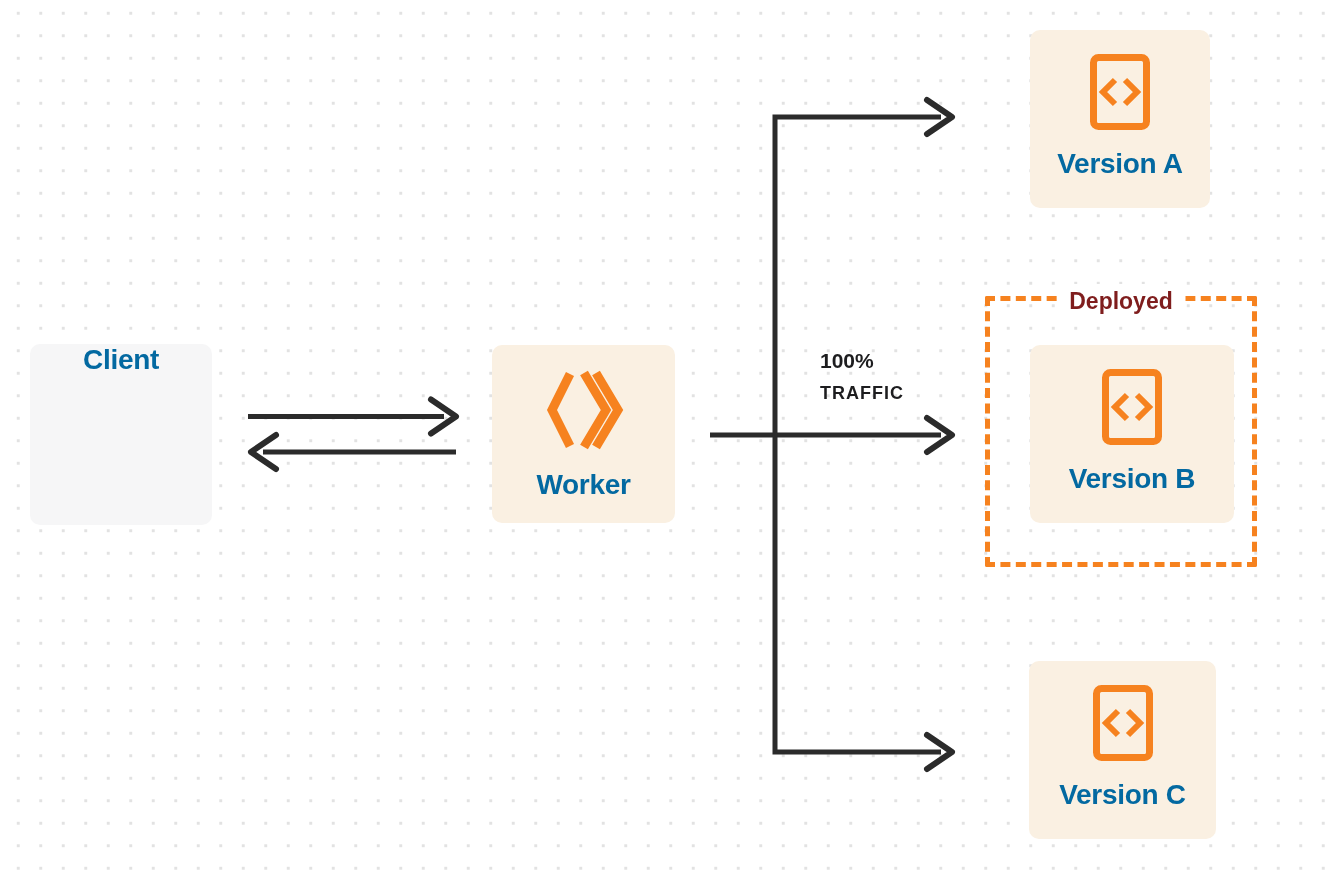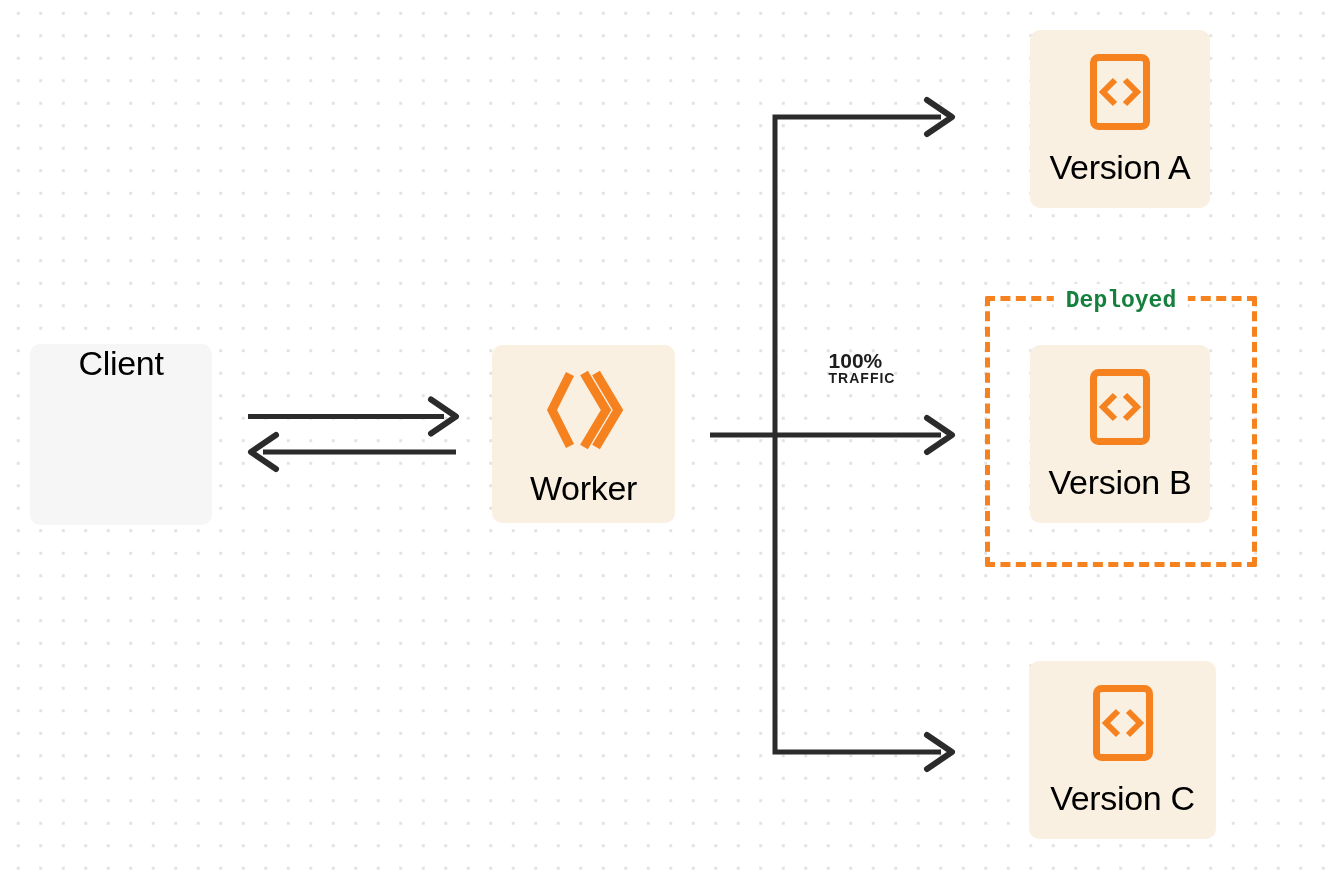--- a/index.html
+++ b/index.html
@@ -15,46 +15,46 @@
   }
   .arrows{position:absolute;left:0;top:0;pointer-events:none;}
   .node{
     position:absolute;
     border-radius:10px;
     display:flex;flex-direction:column;
     align-items:center;justify-content:flex-start;
     box-sizing:border-box;
   }
   .node-label{
-    font-size:34px;font-weight:400;color:#000000;letter-spacing:-0.3px;
+    font-size:28px;font-weight:700;color:#0369a1;letter-spacing:-0.3px;
     white-space:nowrap;
   }
   .node-gray{background:#f6f6f7;}
   .node-cream{background:#faf0e2;justify-content:flex-start;padding-top:23px;}
   .node-cream .node-label{margin-top:17px;}
   .icon-svg{display:block;overflow:visible;}
   .traffic-label{
     position:absolute;left:862px;top:350px;
     transform:translateX(-50%);
     text-align:left;color:#1d1d1f;font-weight:700;
   }
   .traffic-line1{font-size:21px;line-height:1;}
-  .traffic-line2{font-size:14px;line-height:1;letter-spacing:1px;}
+  .traffic-line2{font-size:18px;line-height:1;margin-top:13px;letter-spacing:1px;}
   .deployed-box{
     position:absolute;left:985px;top:296px;width:272px;height:271px;
     box-sizing:border-box;
     border:5px dashed #f6821f;
     border-radius:2px;
   }
   .deployed-label{
     position:absolute;top:-17px;left:50%;transform:translateX(-50%);
     background:#ffffff;
     padding:0 12px;
-    font-size:23px;font-weight:700;color:#15803d;
-    white-space:nowrap;line-height:34px;font-family:Liberation Mono, monospace;
+    font-size:23px;font-weight:700;color:#7f1d1d;
+    white-space:nowrap;line-height:34px;
   }
 </style>
 </head>
 <body>
 
 <div class="canvas">
 
   <svg class="arrows" width="1338" height="878" viewBox="0 0 1338 878">
     <g stroke="#2b2b2b" fill="none">
 
@@ -101,21 +101,21 @@
     <svg class="icon-svg" width="62" height="78" viewBox="0 0 62 78">
       <g stroke="#f6821f" fill="none" stroke-linejoin="miter">
         <rect x="4.5" y="4.5" width="53" height="69" rx="5" stroke-width="7"></rect>
         <path d="M26,27 L14,39 L26,51" stroke-width="6"></path>
         <path d="M36,27 L48,39 L36,51" stroke-width="6"></path>
       </g>
     </svg>
     <span class="node-label">Version A</span>
   </div>
 
-  <div class="node node-cream" style="left:1030px;top:345px;width:180px;height:178px;">
+  <div class="node node-cream" style="left:1030px;top:345px;width:204px;height:178px;">
     <svg class="icon-svg" width="62" height="78" viewBox="0 0 62 78">
       <g stroke="#f6821f" fill="none" stroke-linejoin="miter">
         <rect x="4.5" y="4.5" width="53" height="69" rx="5" stroke-width="7"></rect>
         <path d="M26,27 L14,39 L26,51" stroke-width="6"></path>
         <path d="M36,27 L48,39 L36,51" stroke-width="6"></path>
       </g>
     </svg>
     <span class="node-label">Version B</span>
   </div>
 

